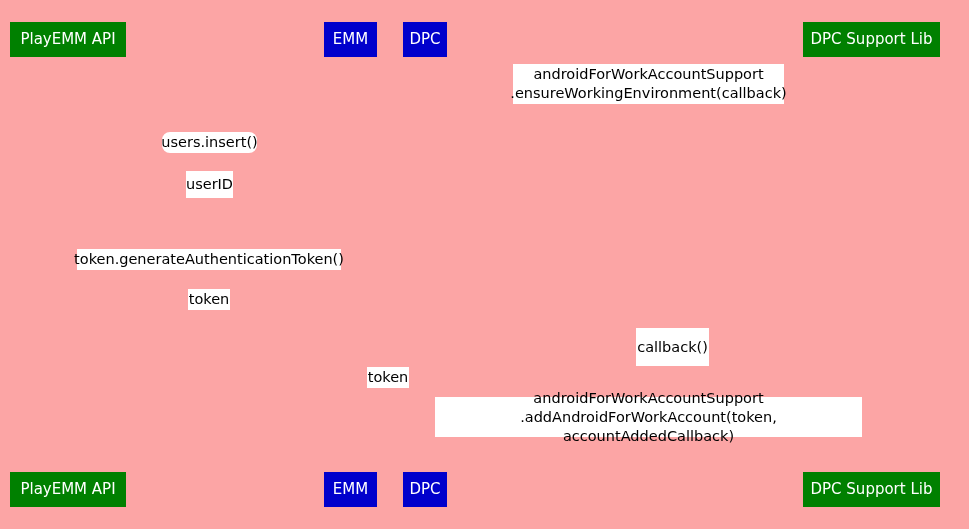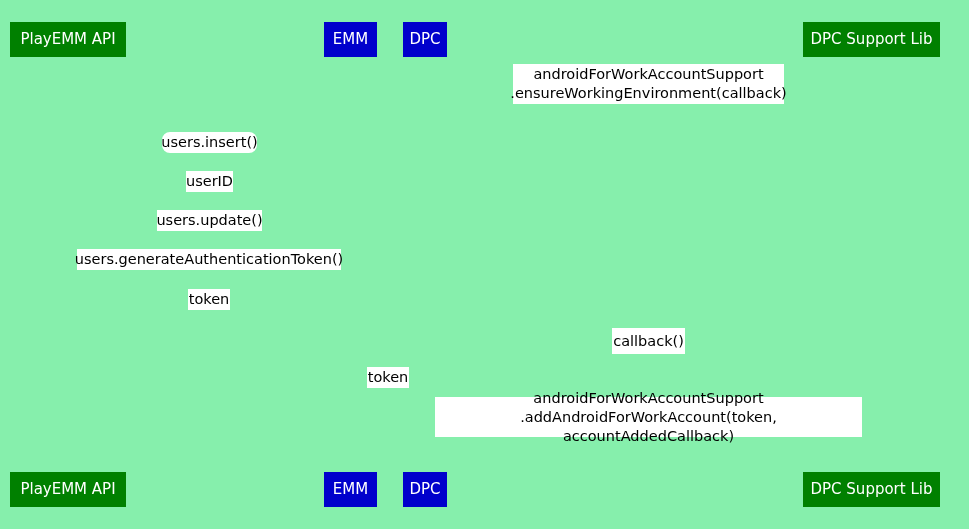--- a/index.html
+++ b/index.html
@@ -34,33 +34,32 @@
     font-size: 14.5px;
     line-height: 19px;
     text-align: center;
     white-space: pre-line;
     padding: 0 5px;
   }
 </style>
 </head>
 <body>
 
-<div id="diagram" style="background: #86efac;">
+<div id="diagram" style="background: #fca5a5;">
     <div class="actor" style="left: 10px; top: 22px; width: 116px; height: 35px; background: rgb(0, 128, 0);">PlayEMM API</div>
     <div class="actor" style="left: 10px; top: 472px; width: 116px; height: 35px; background: rgb(0, 128, 0);">PlayEMM API</div>
     <div class="actor" style="left: 324px; top: 22px; width: 53px; height: 35px; background: rgb(0, 0, 204);">EMM</div>
     <div class="actor" style="left: 324px; top: 472px; width: 53px; height: 35px; background: rgb(0, 0, 204);">EMM</div>
     <div class="actor" style="left: 403px; top: 22px; width: 44px; height: 35px; background: rgb(0, 0, 204);">DPC</div>
     <div class="actor" style="left: 403px; top: 472px; width: 44px; height: 35px; background: rgb(0, 0, 204);">DPC</div>
     <div class="actor" style="left: 803px; top: 22px; width: 137px; height: 35px; background: rgb(0, 128, 0);">DPC Support Lib</div>
     <div class="actor" style="left: 803px; top: 472px; width: 137px; height: 35px; background: rgb(0, 128, 0);">DPC Support Lib</div>
     <div class="msg" style="left: 513px; top: 64px; width: 271px; height: 40px; display: flex; align-items: center; justify-content: center;">androidForWorkAccountSupport
 .ensureWorkingEnvironment(callback)</div>
     <div class="msg" style="left: 162px; top: 132px; width: 95px; height: 21px; display: flex; align-items: center; justify-content: center; border-radius: 8px;">users.insert()</div>
-    <div class="msg" style="left: 186px; top: 171px; width: 47px; height: 21px; display: flex; align-items: center; justify-content: center;">userID</div>
-    <div class="msg" style="left: 157px; top: 210px; width: 105px; height: 21px; display: flex; align-items: center; justify-content: center;">users.update()</div>
-    <div class="msg" style="left: 77px; top: 249px; width: 264px; height: 21px; display: flex; align-items: center; justify-content: center;">users.generateAuthenticationToken()</div>
+    <div class="msg" style="left: 186px; top: 171px; width: 47px; height: 27px; display: flex; align-items: center; justify-content: center;">userID</div>
+    <div class="msg" style="left: 77px; top: 249px; width: 264px; height: 21px; display: flex; align-items: center; justify-content: center;">token.generateAuthenticationToken()</div>
     <div class="msg" style="left: 188px; top: 289px; width: 42px; height: 21px; display: flex; align-items: center; justify-content: center;">token</div>
-    <div class="msg" style="left: 612px; top: 328px; width: 73px; height: 26px; display: flex; align-items: center; justify-content: center;">callback()</div>
+    <div class="msg" style="left: 636px; top: 328px; width: 73px; height: 38px; display: flex; align-items: center; justify-content: center;">callback()</div>
     <div class="msg" style="left: 367px; top: 367px; width: 42px; height: 21px; display: flex; align-items: center; justify-content: center;">token</div>
     <div class="msg" style="left: 435px; top: 397px; width: 427px; height: 40px; display: flex; align-items: center; justify-content: center;">androidForWorkAccountSupport
 .addAndroidForWorkAccount(token, accountAddedCallback)</div>
   </div>
 
 </body></html>

